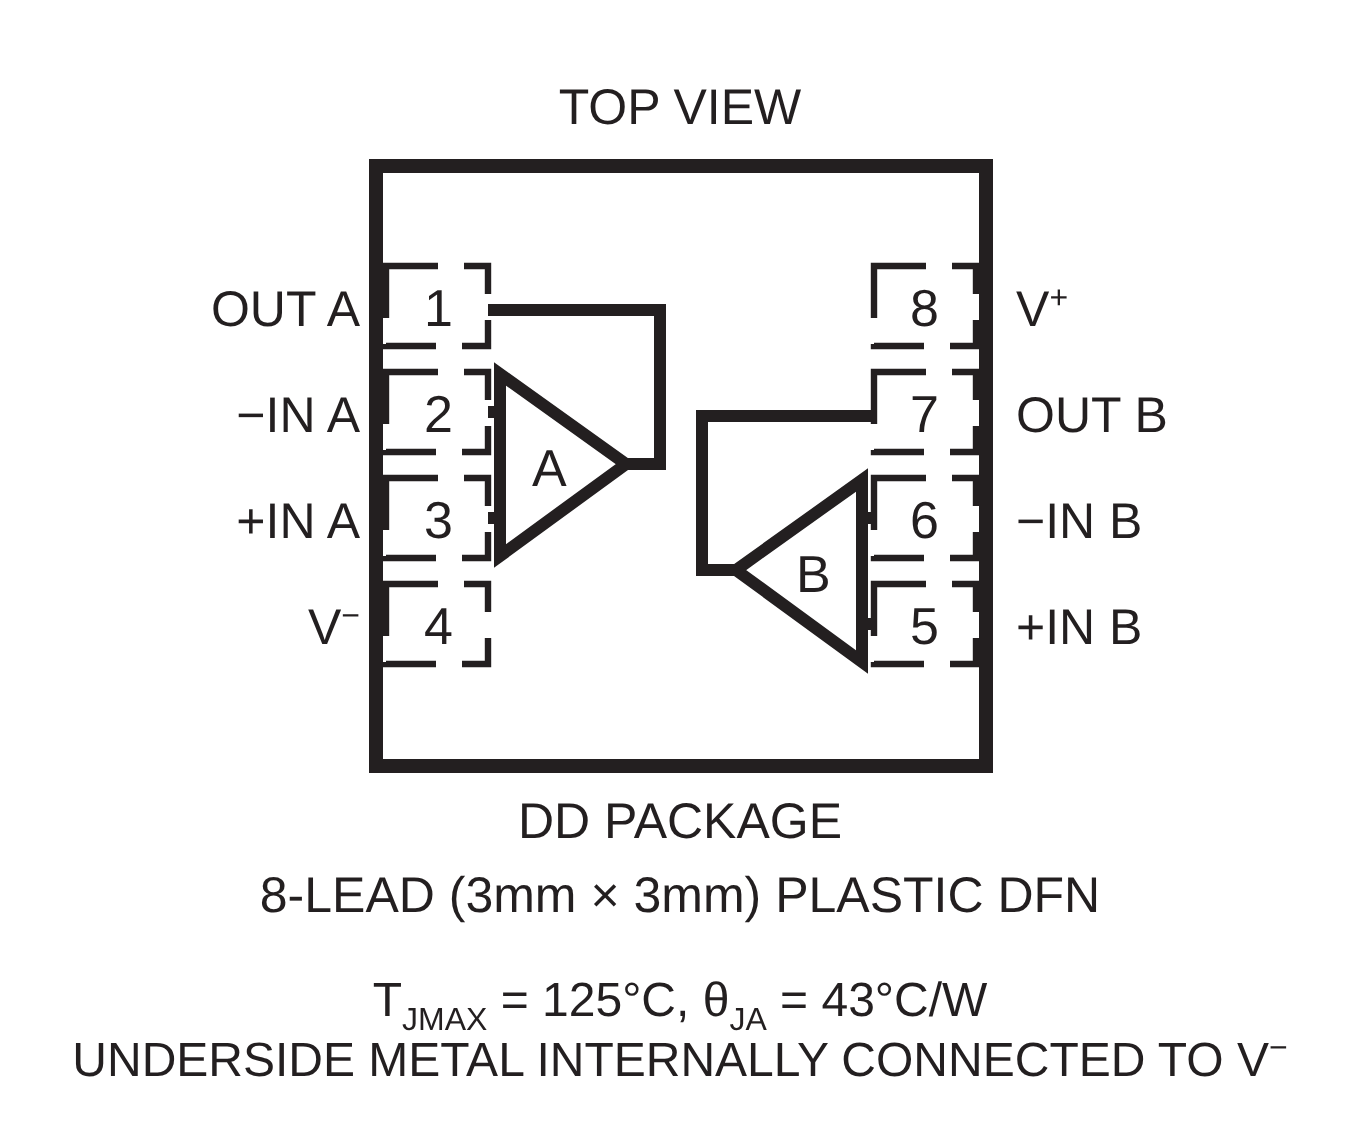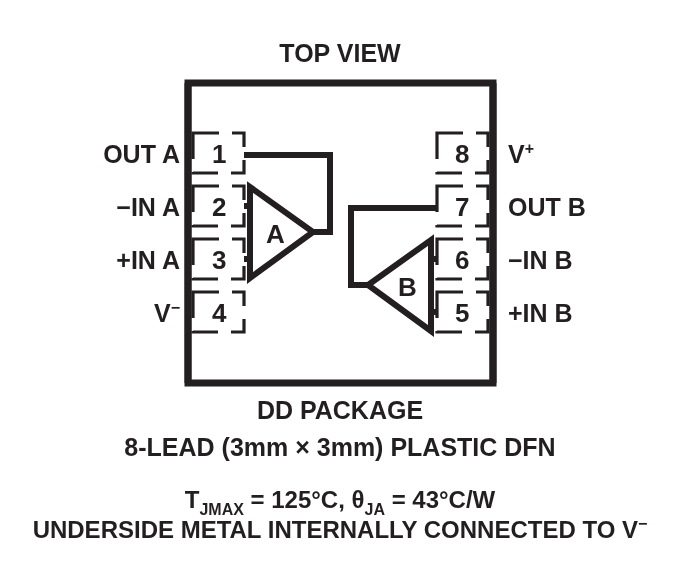--- a/index.html
+++ b/index.html
@@ -14,21 +14,20 @@
     color: #231f20;
     position: relative;
     overflow: hidden;
   }
   #diagram-root {
     position: absolute;
     left: 0;
     top: 0;
     width: 680px;
     height: 572px;
-    font-weight: bold;
   }
   svg {
     display: block;
   }
   .dgm-text {
     font-family: "Liberation Sans", sans-serif;
     fill: #231f20;
     stroke: none;
   }
   .title-text {

